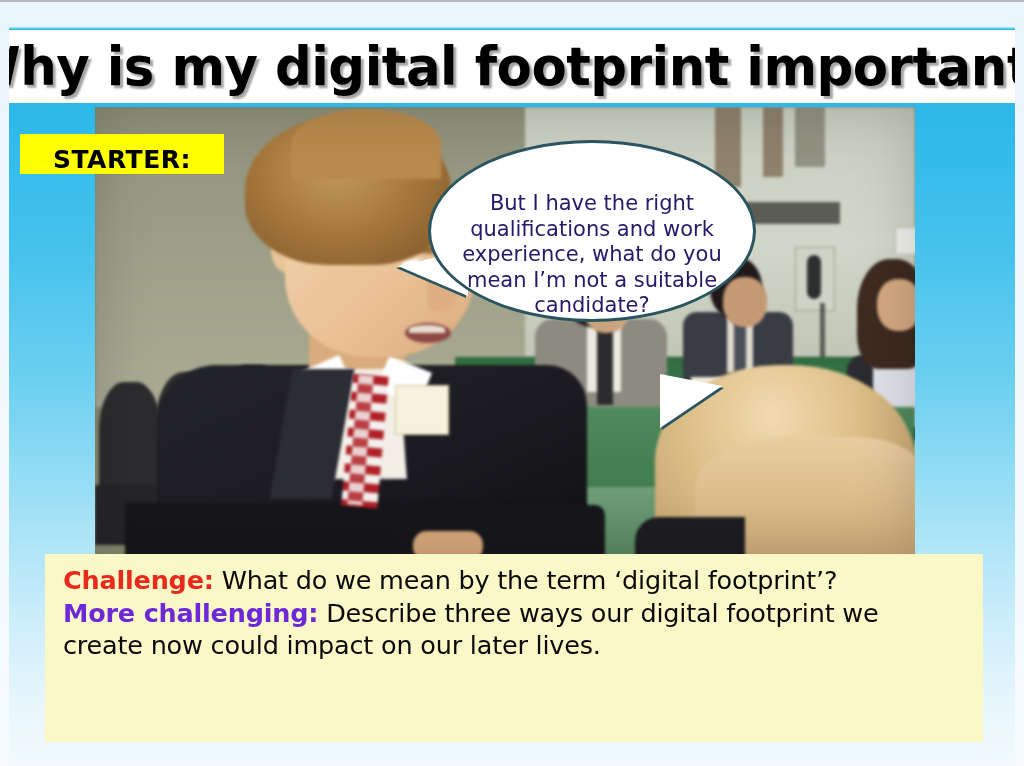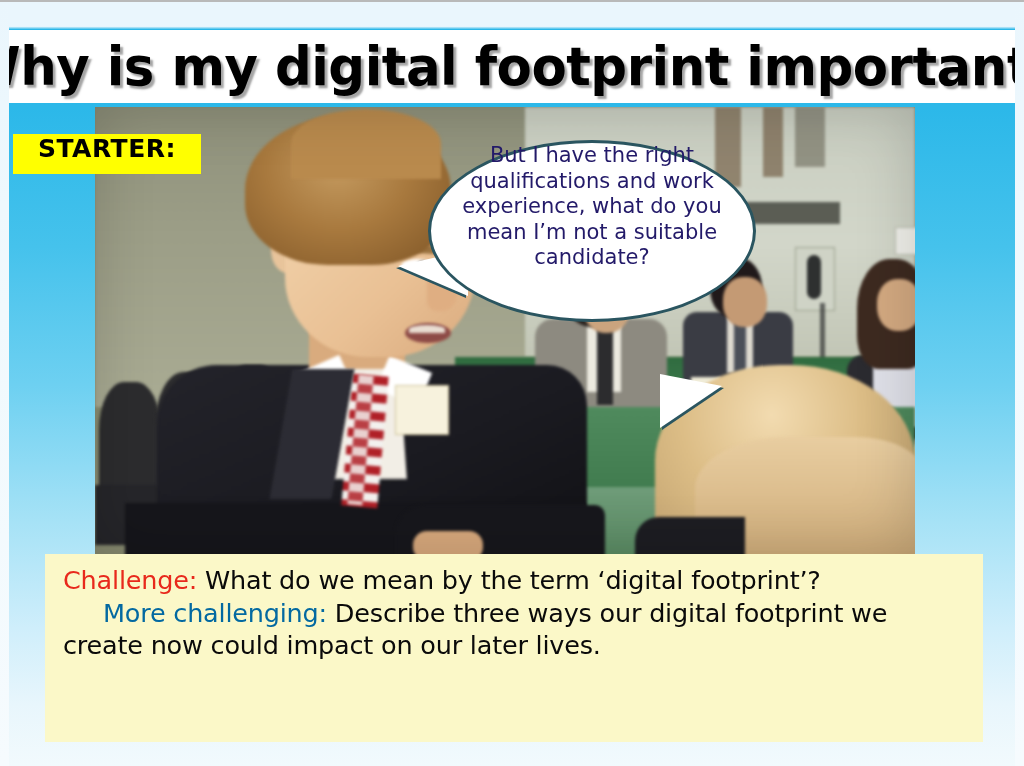--- a/index.html
+++ b/index.html
@@ -349,47 +349,47 @@
   .photo-shade {
     left: 0; top: 0; width: 820px; height: 447px;
     box-shadow: inset 0 0 60px rgba(0,0,0,.18);
   }
   
   #photo .ph:not(.photo-shade) { filter: blur(1.6px); }
 
   
   #starter {
     position: absolute;
-    left: 13px;
+    left: 20px;
     top: 132px;
-    width: 188px;
+    width: 204px;
     height: 40px;
     background: #ffff00;
     z-index: 25;
     display: flex;
-    align-items: flex-start;
+    align-items: flex-end;
     justify-content: center;
   }
   #starter-text {
     font-family: "DejaVu Sans", sans-serif;
     font-size: 25px;
     font-weight: 700;
     color: #000000;
     letter-spacing: 0.5px;
   }
 
   
   .bubble {
     position: absolute;
     z-index: 30;
     background: #ffffff;
     border: 3px solid #2a5560;
     border-radius: 50%;
     display: flex;
-    align-items: flex-start;
+    align-items: flex-end;
     justify-content: center;
     text-align: center;
     box-sizing: border-box;
   }
   .bubble-text {
     font-family: "DejaVu Sans", sans-serif;
     color: #231a69;
     font-size: 21px;
     line-height: 1.22;
     padding: 0 26px;
@@ -433,24 +433,24 @@
     box-sizing: border-box;
   }
   .challenge-line {
     font-family: "DejaVu Sans", sans-serif;
     font-size: 25.5px;
     line-height: 1.28;
     color: #0a0a0a;
     letter-spacing: -0.2px;
   }
   .lbl {
-    font-weight: 400;
+    font-weight: 700;
   }
   .lbl-challenge        { color: #e8291c; }
-  .lbl-more-challenging { color: #0369a1; margin-left: 40px; }
+  .lbl-more-challenging { color: #6d28d9; }
   .lbl-mega-challenge   { color: #00b04f; }
 </style>
 </head>
 <body>
 
 <div id="slide">
 
   <div id="edge-left"></div>
   <div id="edge-right"></div>
 

